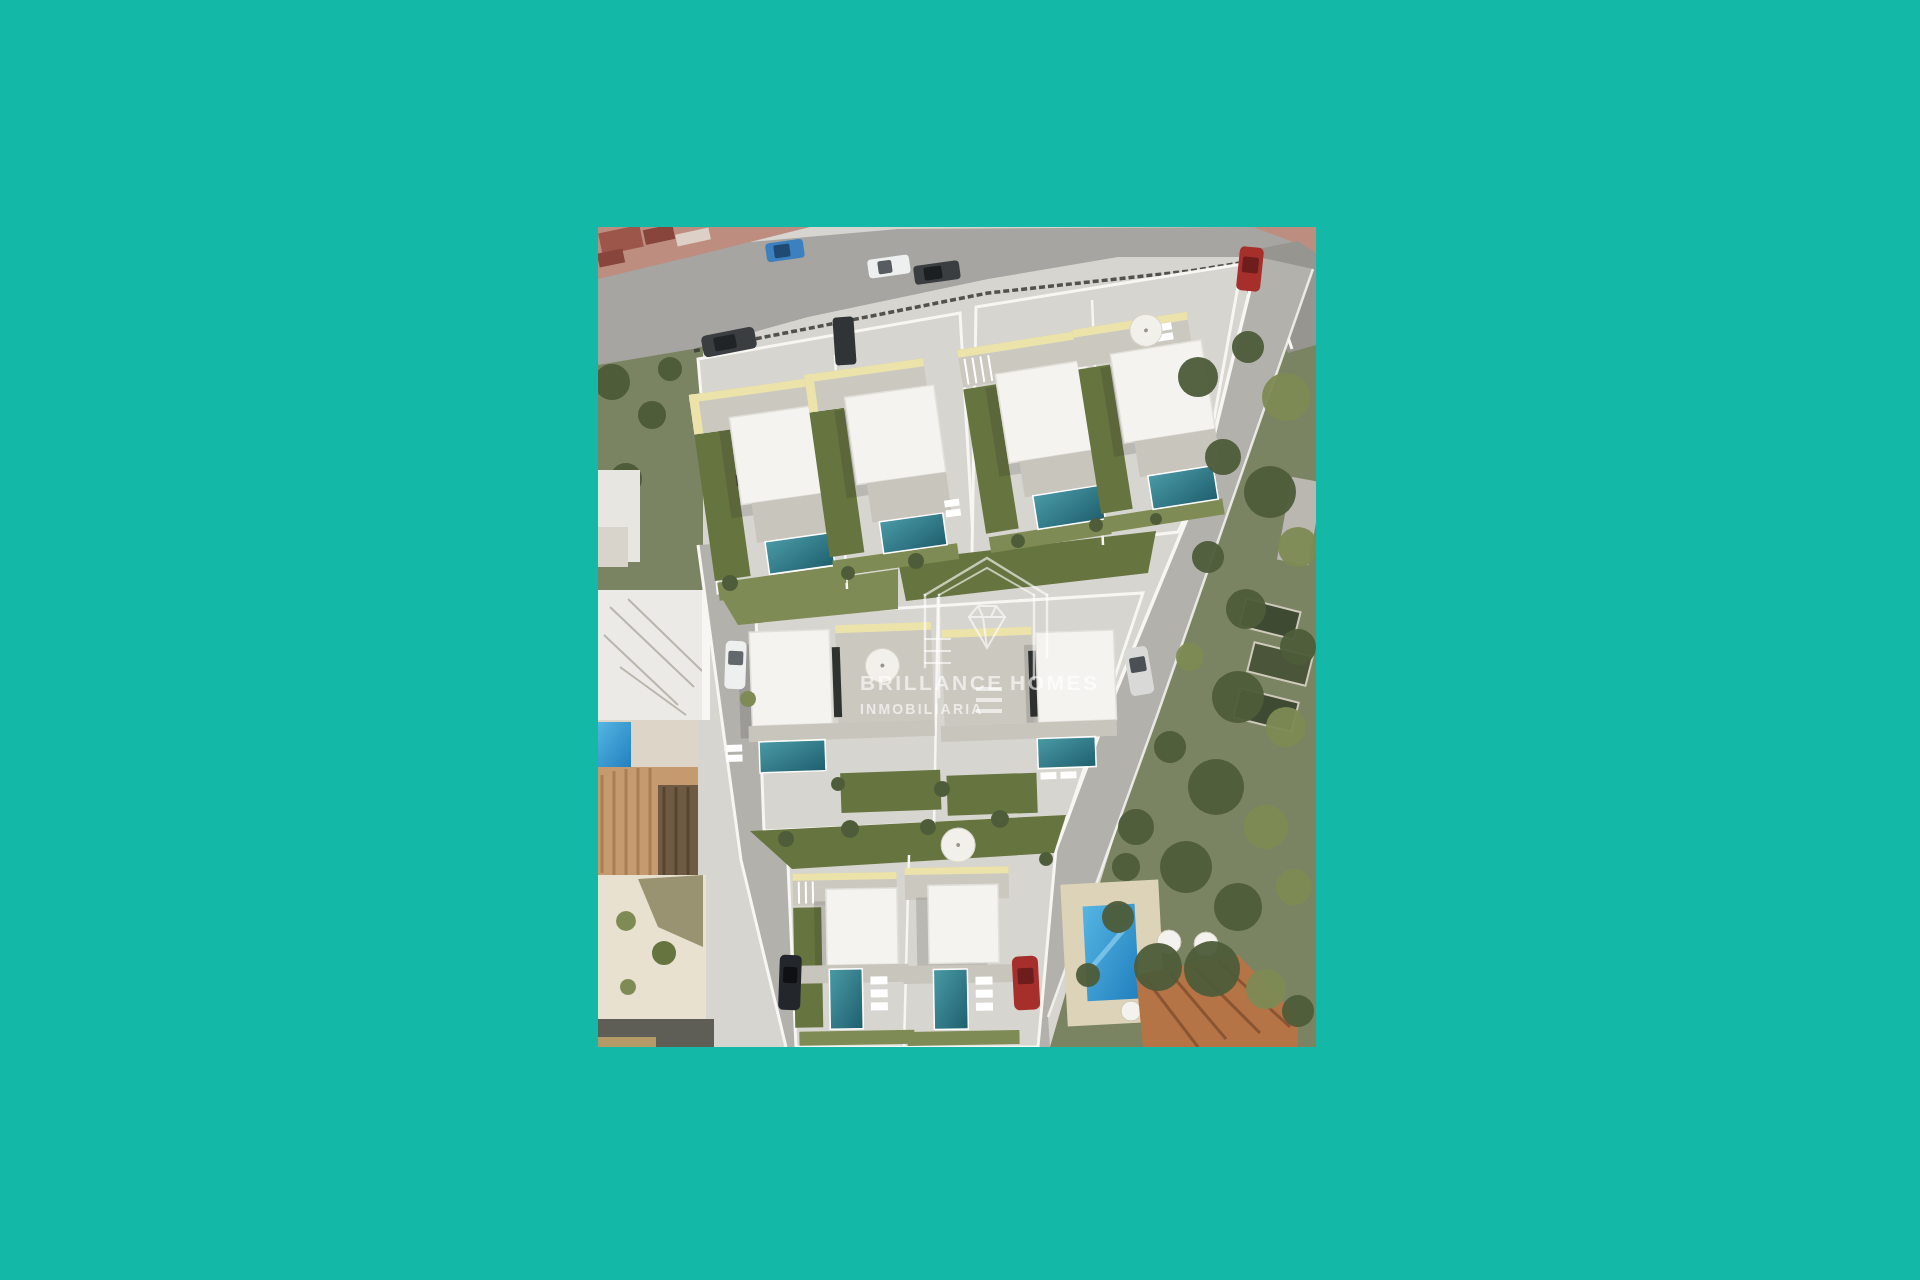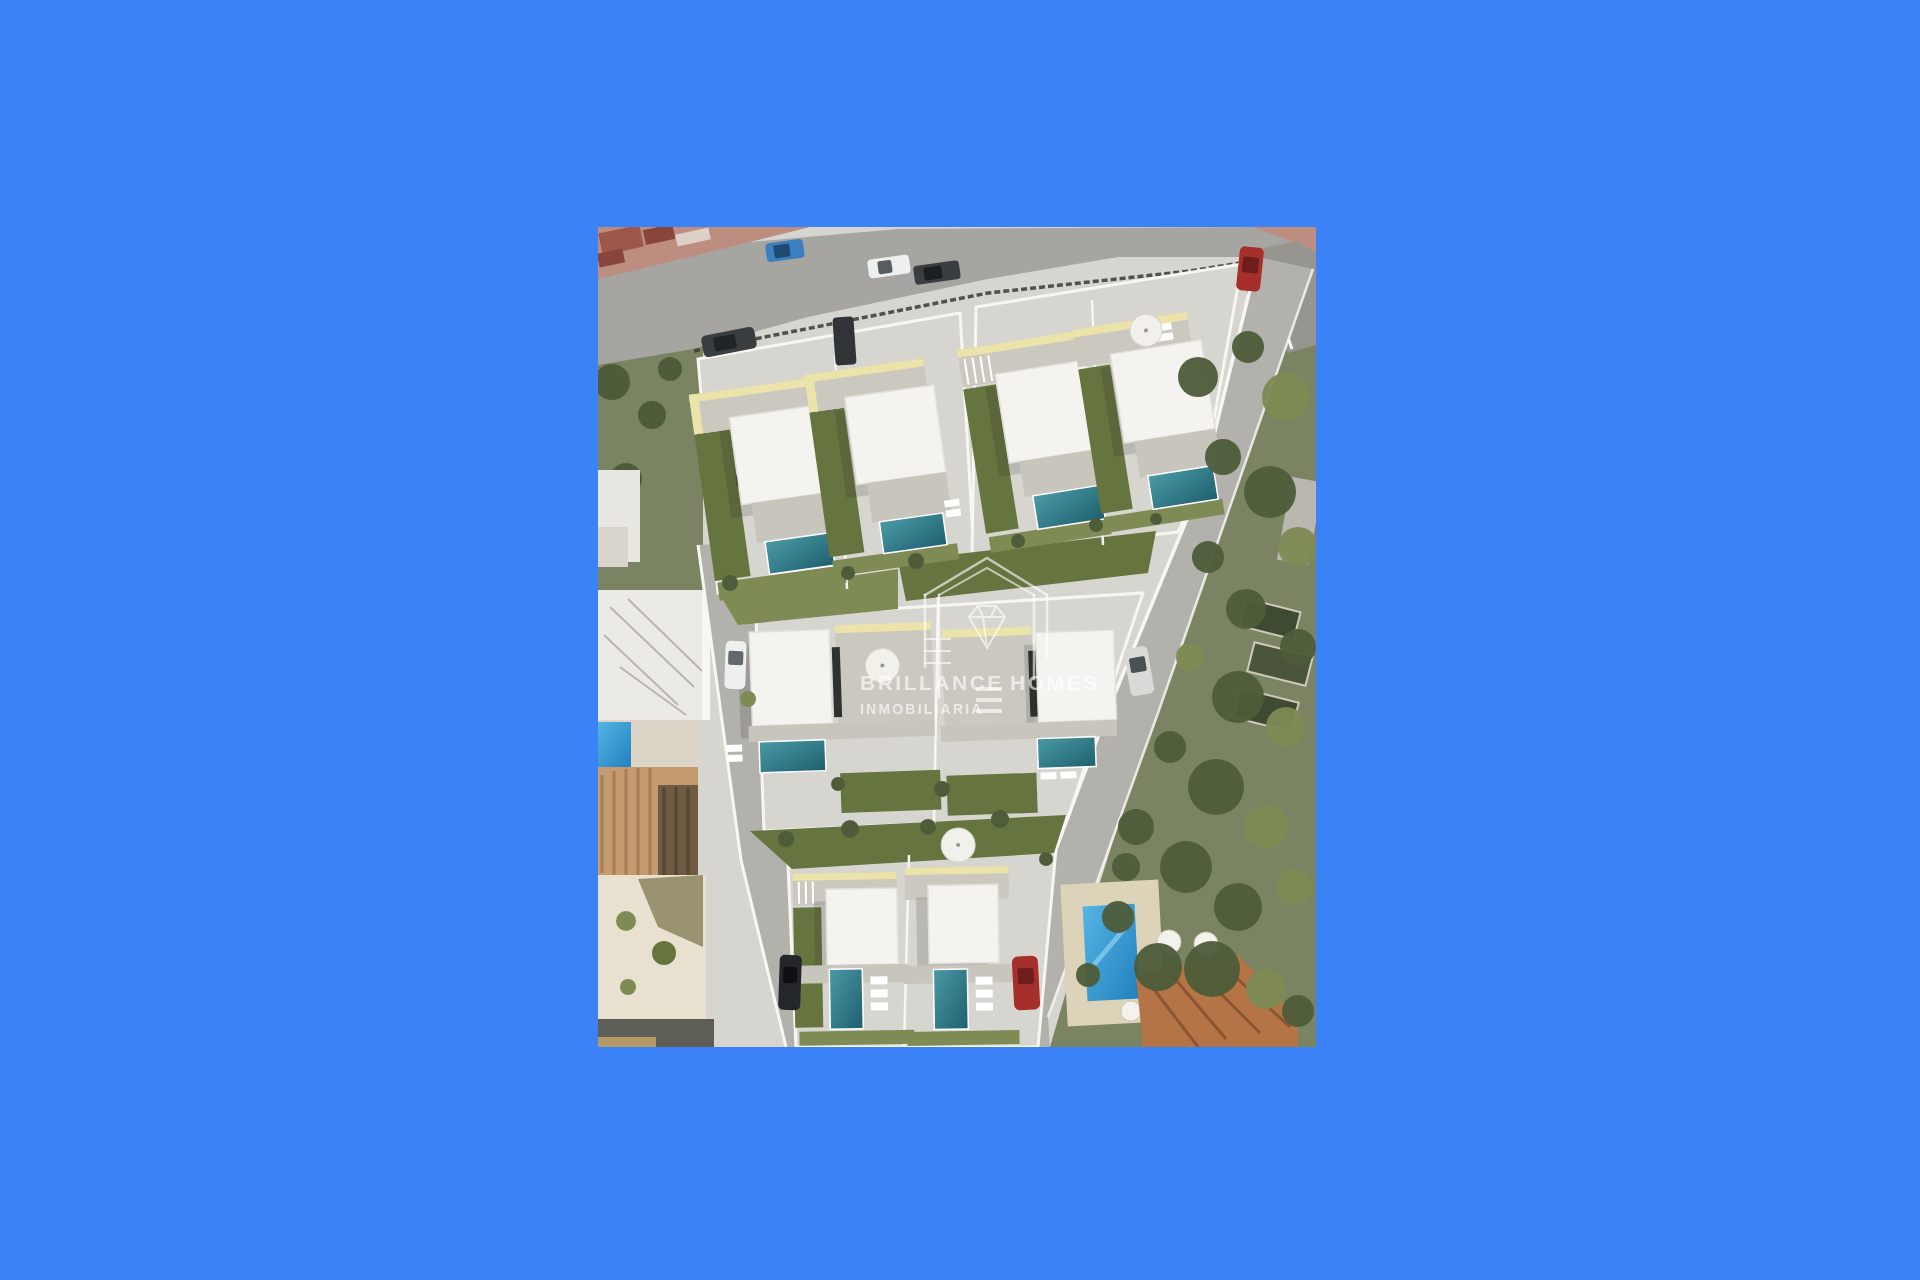--- a/index.html
+++ b/index.html
@@ -1,16 +1,16 @@
 <!DOCTYPE html>
 <html style="--page_bg: #ffffff; --paving_light: #d7d5cf; --paving_mid: #c8c5bd; --asphalt: #a6a5a1; --asphalt_dark: #97958f; --sidewalk_red: #bd8e80; --roof_red: #9c564a; --roof_red_dark: #87453c; --villa_roof: #f4f3ef; --roof_edge: #e2e0da; --parapet_cream: #ece3aa; --terrace_gray: #cbc8c0; --wall_white: #f7f6f2; --pool_teal_a: #4a9aa6; --pool_teal_b: #1f5f6e; --pool_blue_a: #55b5e3; --pool_blue_b: #2180be; --lawn: #66743f; --lawn_light: #7e8b54; --tree_dark: #4e5c3a; --olive: #7b8462; --tan_roof: #c49a6e; --tan_roof_dark: #6f5b44; --terra_roof: #b57446; --terra_ridge: #8a5632; --courtyard: #e9e1d0; --dark_band: #5e5e57; --tan_strip: #b49a66; --fence_dark: #3b3a36; --furniture_dark: #46423a; --shadow: rgba(40,40,35,0.16); --watermark: rgba(255,255,255,0.62); --car_blue: #3c80bf; --car_white: #eef0f0; --car_dark: #3a3e40; --car_red: #a62f2c; --car_black: #23262a; --car_silver: #d9d9d7; --glass_dark: #2f3330;"><head>
 <meta charset="utf-8">
 <style>
   html,body{margin:0;padding:0;background:#fff;}
-  .canvas{position:relative;width:1920px;height:1280px;background:#3b82f6;overflow:hidden;
+  .canvas{position:relative;width:1920px;height:1280px;background:#14b8a6;overflow:hidden;
           font-family:"Liberation Sans", sans-serif;}
   .photo{position:absolute;left:598px;top:227px;width:718px;height:820px;overflow:hidden;}
   .photo svg{display:block;}
   .wm-text{font-family:"Liberation Sans", sans-serif;font-weight:bold;}
 </style>
 </head>
 <body>
 
 <div class="canvas">
   <figure class="photo" style="margin:0" aria-label="Aerial top-down 3D render of a new residential development with eight white modern villas with private teal pools and lawns, a road with parked cars along the top, existing houses with tiled roofs on the left, and a green tree belt with an existing villa and blue pool on the right">

